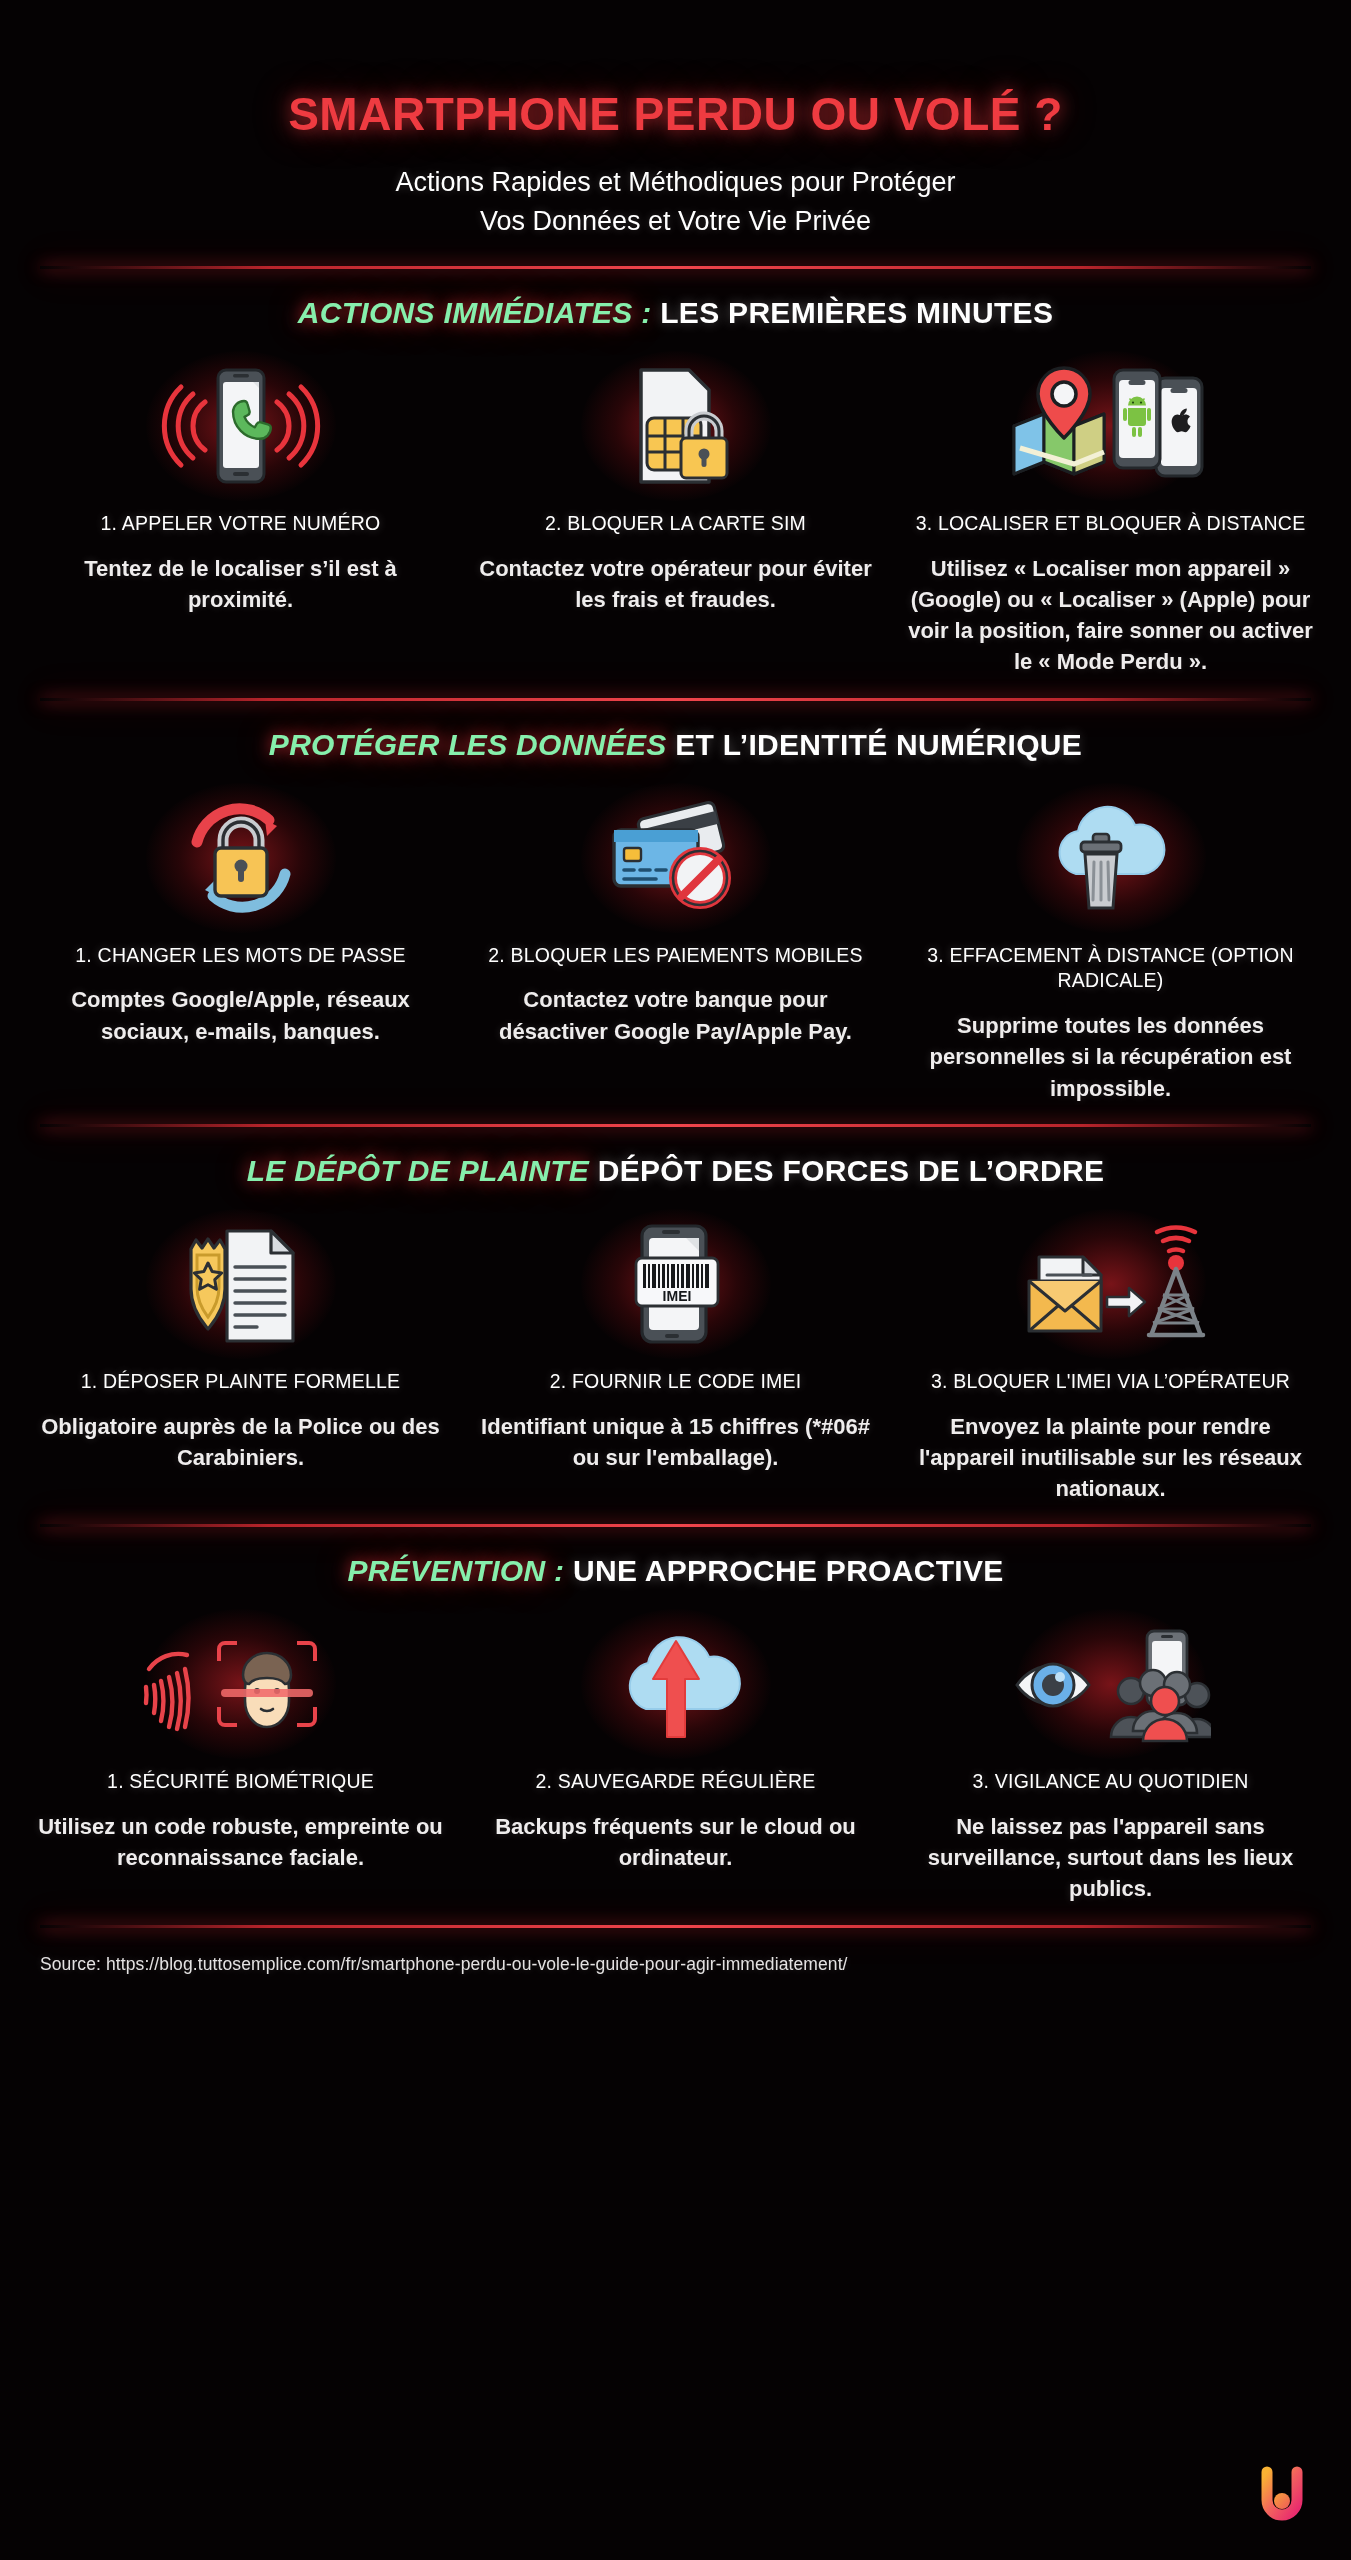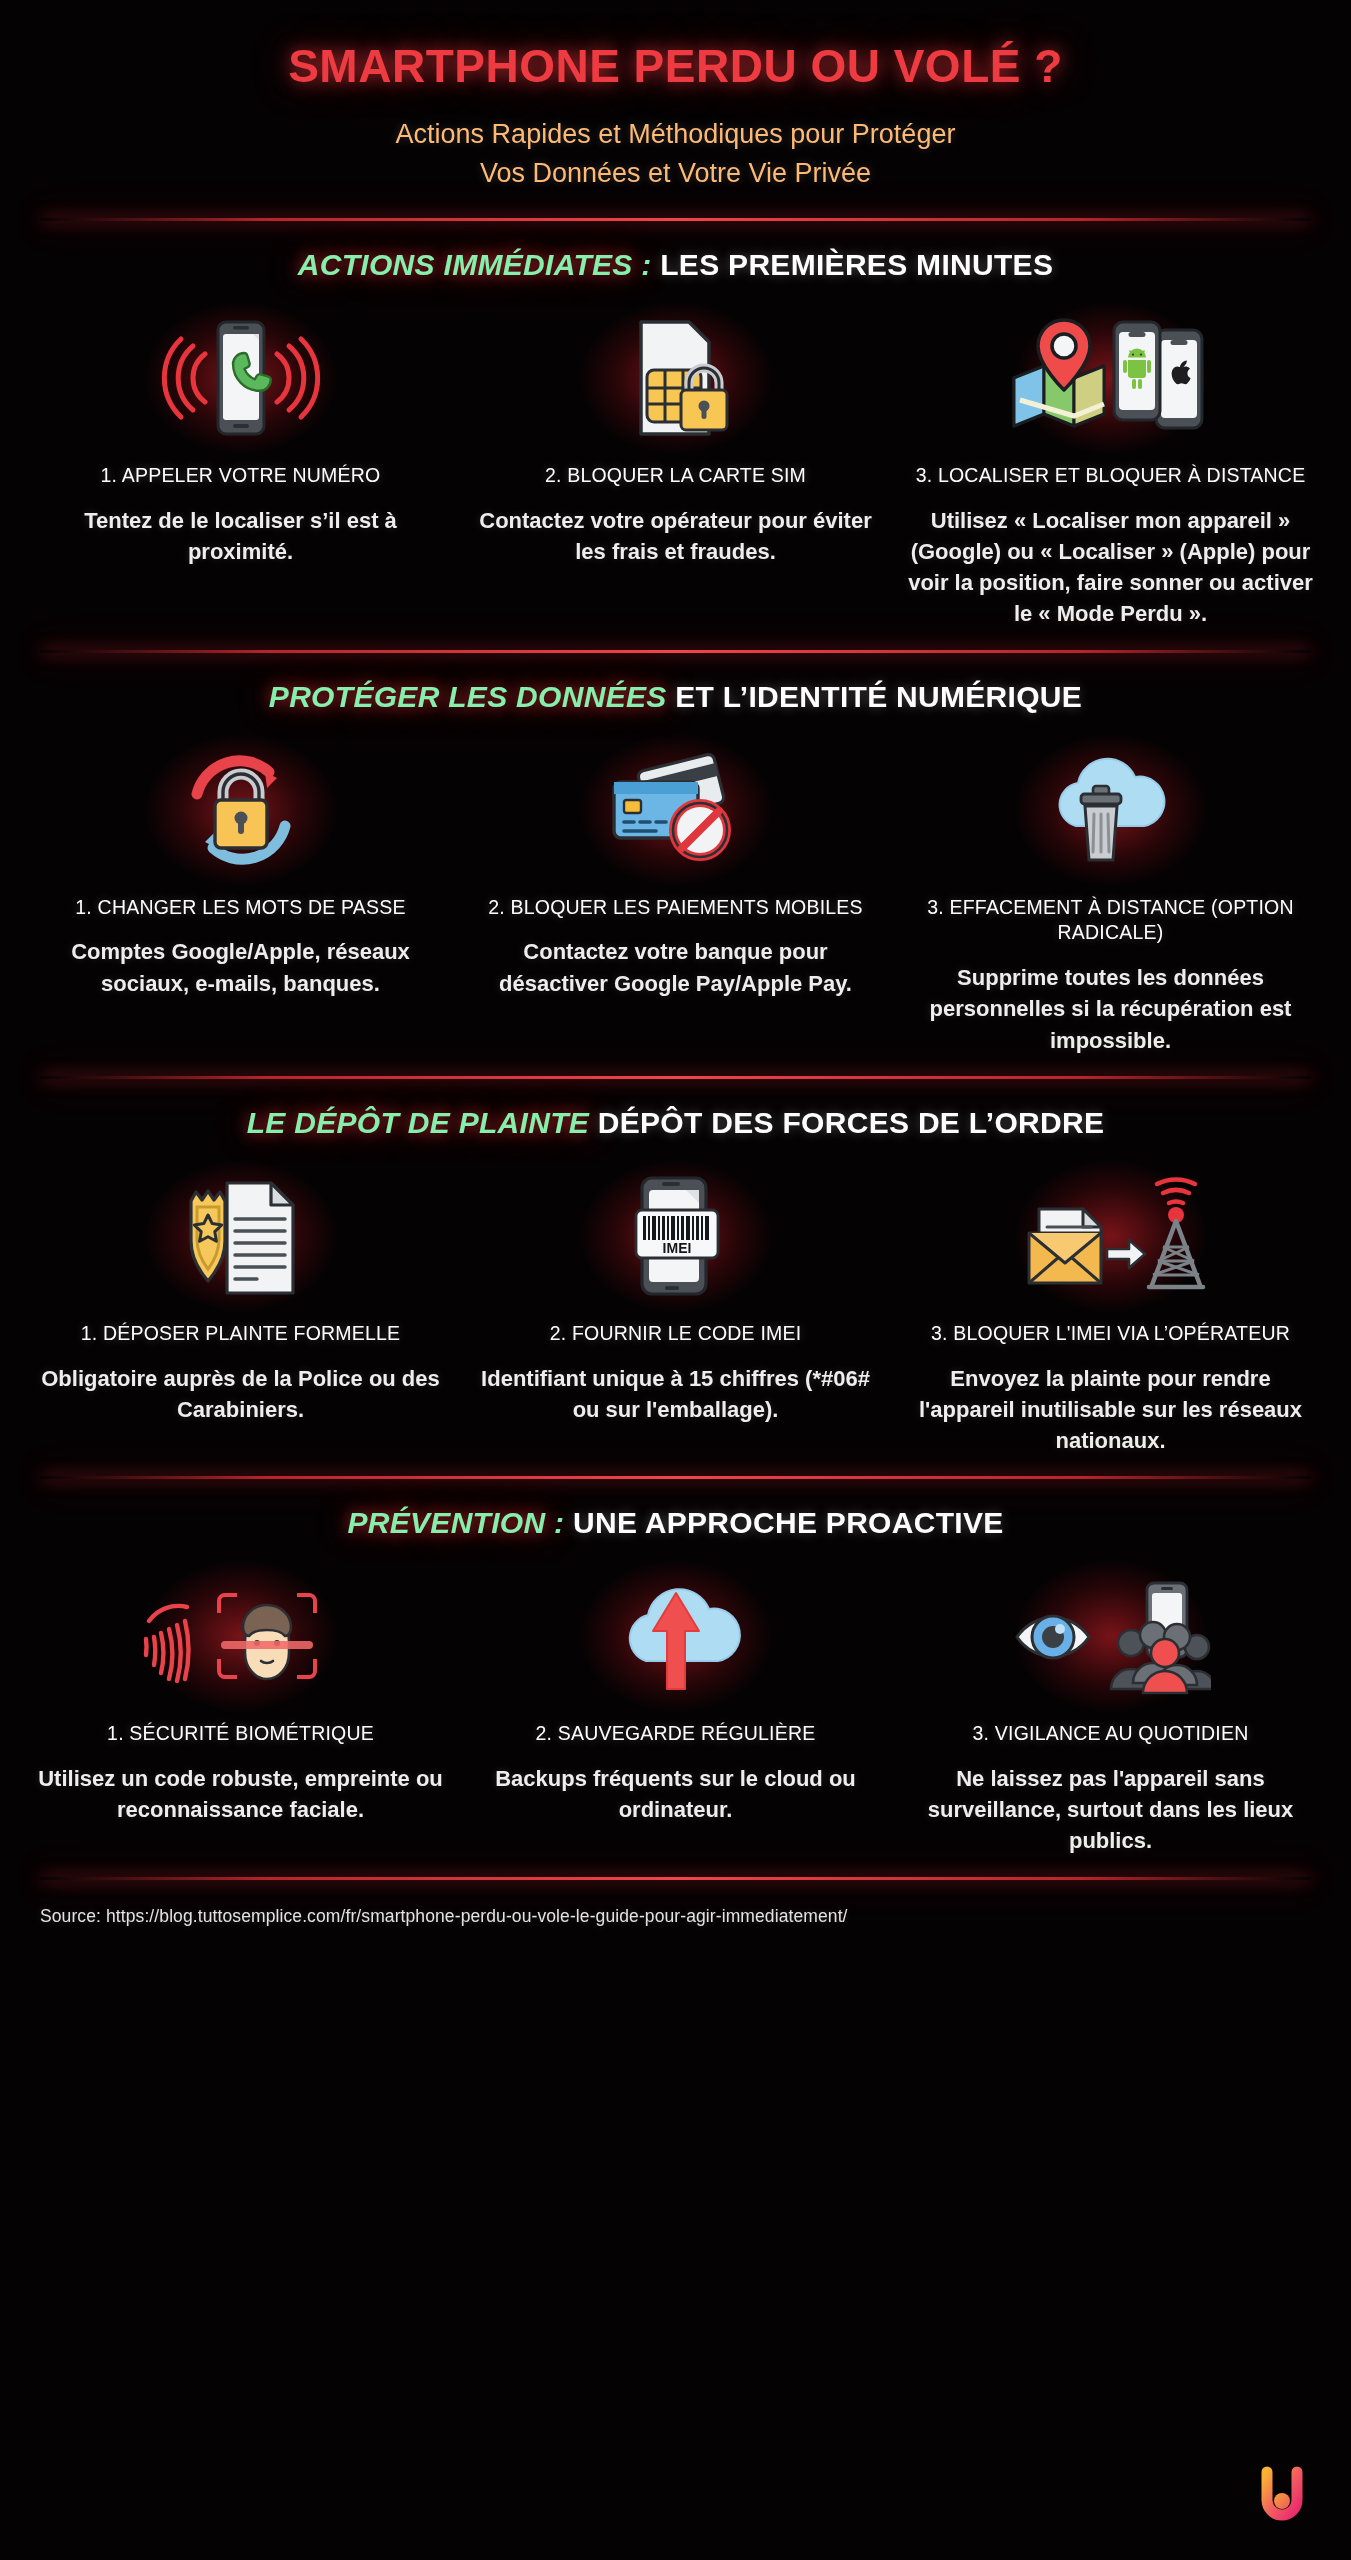--- a/index.html
+++ b/index.html
@@ -12,35 +12,35 @@
     overflow:hidden;
   }
   .page {
     width:1351px; height:2560px;
     background:#050203;
     position:relative;
     display:flex; flex-direction:column;
   }
 
   
-  .header { padding:39px 40px 26px; text-align:center;border-radius:9px; }
+  .header { padding:87px 40px 26px; text-align:center;border-radius:9px; }
   .title-red {
     font-size:46px; font-weight:bold; letter-spacing:0.5px;
     color:#ee3b41;
     text-shadow:0 0 18px rgba(238,59,65,.75), 0 0 40px rgba(238,59,65,.35);
     line-height:1.18;
   }
   .title-white {
     font-size:46px; font-weight:bold; letter-spacing:0.3px;
     color:#ffffff; line-height:1.18; margin-top:4px;
     text-shadow:0 0 16px rgba(255,255,255,.30);
   }
   .subtitle {
     margin-top:22px;
-    font-size:27px; font-weight:400; color:#fdba74; line-height:1.42;
+    font-size:27px; font-weight:400; color:#ffffff; line-height:1.42;
     text-shadow:0 0 10px rgba(255,255,255,.22);
   }
 
   
   .divider {
     height:3px; margin:0 40px;
     background:linear-gradient(90deg, rgba(120,12,16,0) 0%, #b8242b 18%, #f0454c 50%, #b8242b 82%, rgba(120,12,16,0) 100%);
     box-shadow:0 0 16px rgba(235,50,58,.75), 0 0 34px rgba(235,50,58,.38);
     flex:none;
   }

